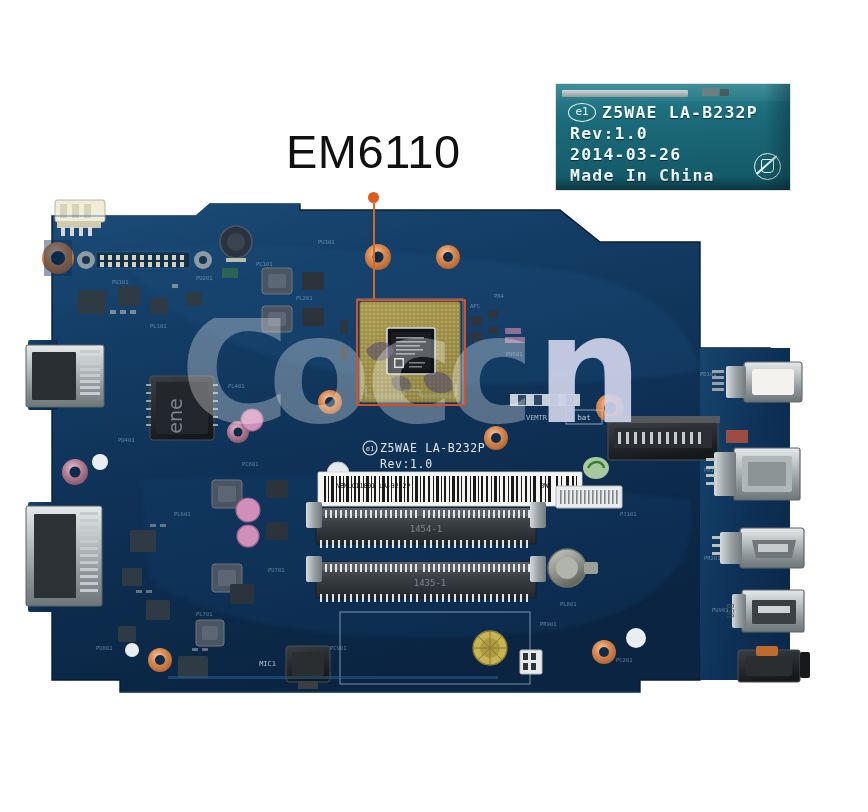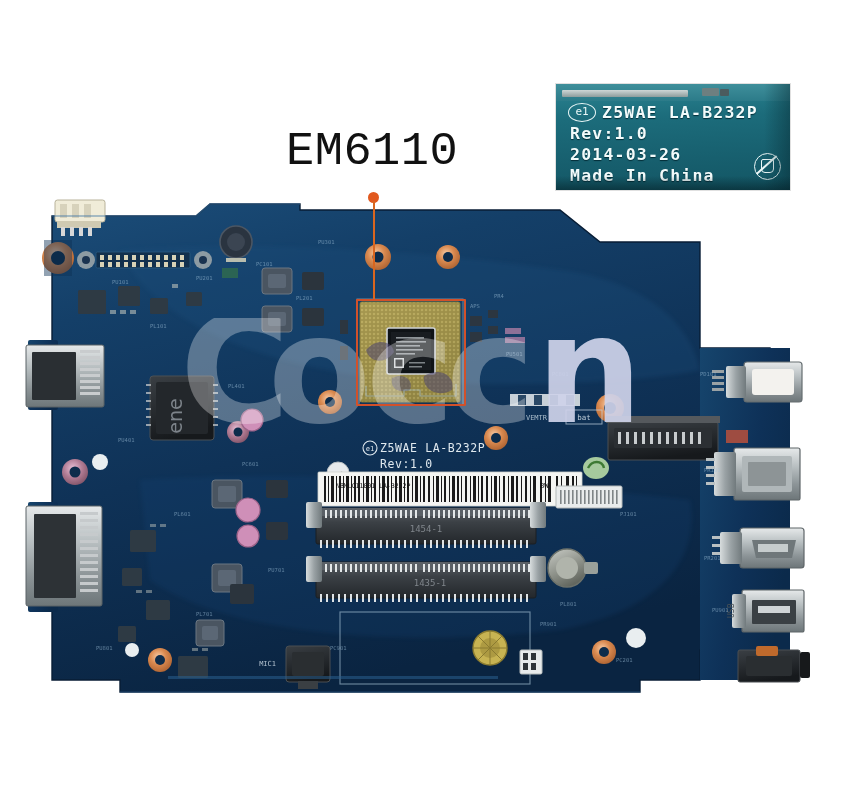--- a/index.html
+++ b/index.html
@@ -6,21 +6,21 @@
   html,body{margin:0;padding:0;background:#ffffff;}
   body{
     width:868px;height:812px;overflow:hidden;position:relative;
     font-family:"DejaVu Sans", sans-serif;
   }
   .stage{position:absolute;inset:0;background:#ffffff;}
 
   
   #callout-label{
     position:absolute;left:286px;top:128px;
-    font-family:Liberation Mono, monospace;
+    font-family:Liberation Sans, sans-serif;
     font-size:47px;line-height:1;letter-spacing:0.5px;
     color:#111111;font-weight:400;white-space:nowrap;
   }
   #callout-dot{
     position:absolute;left:368px;top:192px;width:11px;height:11px;
     border-radius:50%;background:#e1591f;
   }
   #callout-line{
     position:absolute;left:372.5px;top:201px;width:2px;height:100px;
     background:#d9661f;

